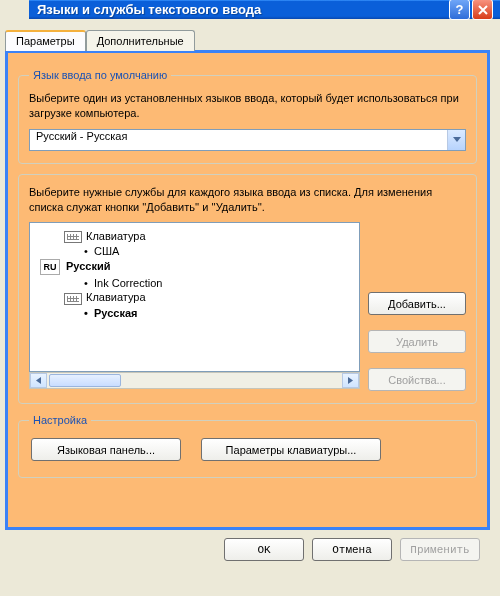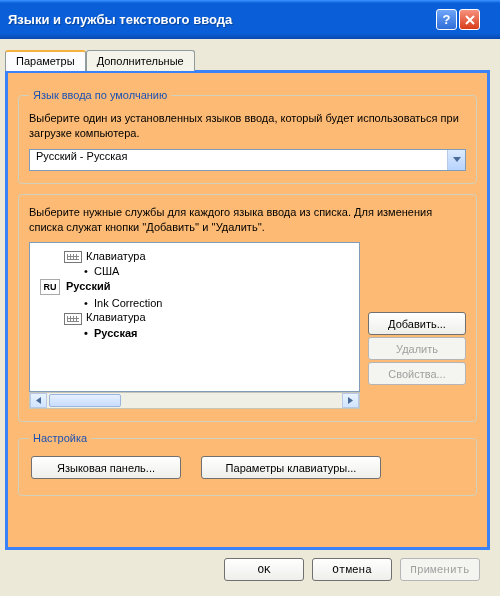--- a/index.html
+++ b/index.html
@@ -6,26 +6,27 @@
   body {
     margin: 0;
     font-family: Tahoma, Arial, sans-serif;
     font-size: 11px;
     background: #ece9d8;
     width: 500px;
     height: 596px;
     overflow: hidden;
   }
   .titlebar {
-    height: 39px;
+    height: 19px;
     background: linear-gradient(to bottom, #3a95ff 0%, #0a5fd9 8%, #0a5fd9 85%, #0848b0 100%);
     display: flex;
     align-items: center;
-    padding: 0 20px 0 8px;
+    padding: 0 7px 0 8px;
     color: #fff;
+    margin-left: 29px;
   }
   .titlebar .title {
     flex: 1;
     font-size: 13px;
     font-weight: bold;
     text-shadow: 1px 1px 1px rgba(0,0,0,.3);
   }
   .titlebar-btn {
     width: 21px;
     height: 21px;
@@ -120,21 +121,21 @@
     background: #fff;
     height: 150px;
     overflow: hidden;
     padding: 6px 4px;
     font-size: 11px;
   }
   .sidebtns {
     width: 98px;
     display: flex;
     flex-direction: column;
-    gap: 2px;
+    gap: 15px;
     padding-top: 70px;
   }
   .btn {
     border: 1px solid #707070;
     background: linear-gradient(#ffffff,#eeeeea);
     border-radius: 3px;
     padding: 3px 4px;
     text-align: center;
     font-size: 11px;
     min-height: 23px;

